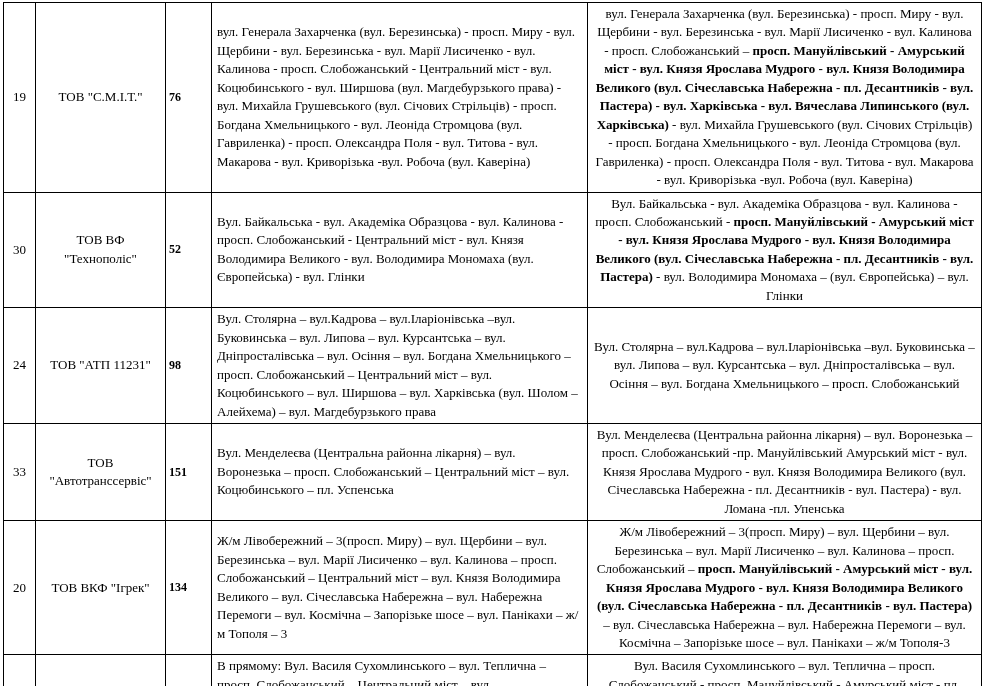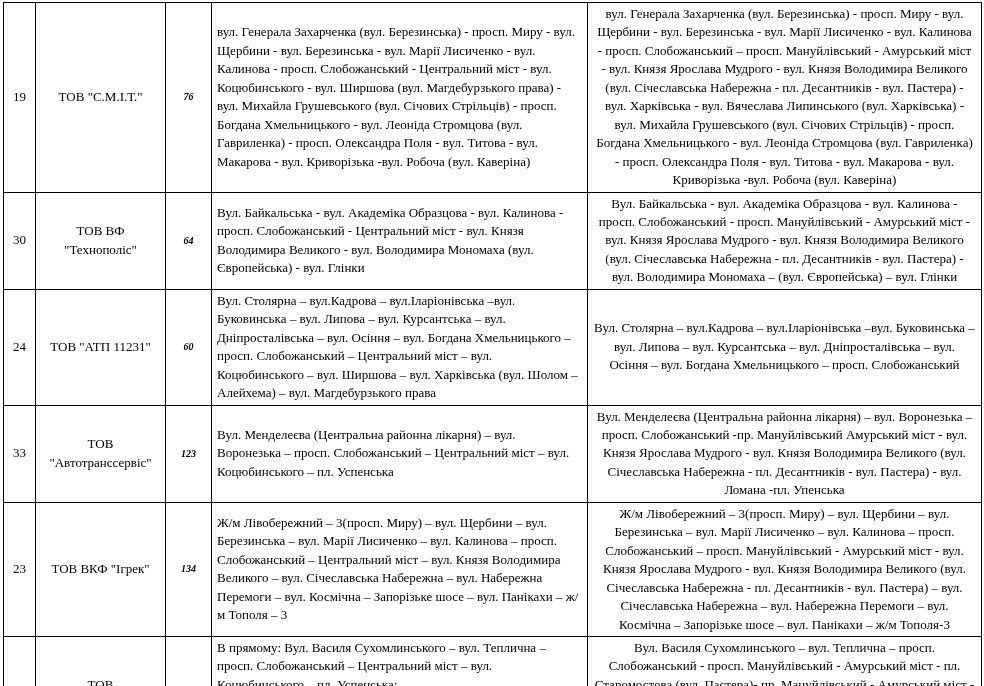--- a/index.html
+++ b/index.html
@@ -32,38 +32,36 @@
   }
   td.num-cell {
     text-align: center;
     width: 32px;
   }
   td.company-cell {
     text-align: center;
     width: 130px;
   }
   td.route-cell {
-    text-align: center;
     width: 46px;
     font-weight: bold;
-    font-size: 10px;
-    font-style: italic;
+    font-size: 12px;
   }
   td.direct-cell {
     width: 376px;
     text-align: left;
     white-space: pre-wrap;
     padding: 2px 5px 2px 5px;
   }
   td.changed-cell {
     text-align: center;
     padding: 2px 6px;
   }
   td.changed-cell .seg-bold {
-    font-weight: normal;
+    font-weight: bold;
   }
 </style>
 </head>
 <body>
 
 <div class="page">
   <table class="routes">
     <colgroup>
       <col style="width:32px">
       <col style="width:130px">
@@ -76,43 +74,43 @@
     <td class="num-cell">19</td>
     <td class="company-cell">ТОВ "С.М.І.Т."</td>
     <td class="route-cell">76</td>
     <td class="direct-cell">вул. Генерала Захарченка (вул. Березинська) - просп. Миру - вул. Щербини - вул. Березинська - вул. Марії Лисиченко - вул. Калинова - просп. Слобожанський - Центральний міст - вул. Коцюбинського - вул. Ширшова (вул. Магдебурзького права) - вул. Михайла Грушевського (вул. Січових Стрільців) - просп. Богдана Хмельницького - вул. Леоніда Стромцова (вул. Гавриленка) - просп. Олександра Поля - вул. Титова - вул. Макарова - вул. Криворізька -вул. Робоча (вул. Каверіна)</td>
     <td class="changed-cell"><span>вул. Генерала Захарченка (вул. Березинська) - просп. Миру - вул. Щербини - вул. Березинська - вул. Марії Лисиченко - вул. Калинова - просп. Слобожанський – </span><span class="seg-bold">просп. Мануйлівський - Амурський міст - вул. Князя Ярослава Мудрого - вул. Князя Володимира Великого (вул. Січеславська Набережна - пл. Десантників - вул. Пастера) - вул. Харківська -  вул. Вячеслава Липинського (вул. Харківська)</span><span> - вул. Михайла Грушевського (вул. Січових Стрільців) - просп. Богдана Хмельницького - вул. Леоніда Стромцова (вул. Гавриленка) - просп. Олександра Поля - вул. Титова - вул. Макарова - вул. Криворізька -вул. Робоча (вул. Каверіна)</span></td>
   </tr>
 
   <tr>
     <td class="num-cell">30</td>
     <td class="company-cell">ТОВ ВФ "Технополіс"</td>
-    <td class="route-cell">64</td>
+    <td class="route-cell">52</td>
     <td class="direct-cell">Вул. Байкальська - вул. Академіка Образцова - вул. Калинова - просп. Слобожанський - Центральний міст - вул. Князя Володимира Великого - вул. Володимира Мономаха (вул. Європейська) - вул. Глінки</td>
     <td class="changed-cell"><span>Вул. Байкальська - вул. Академіка Образцова - вул. Калинова - просп. Слобожанський - </span><span class="seg-bold">просп. Мануйлівський -  Амурський міст - вул. Князя Ярослава Мудрого - вул. Князя Володимира Великого (вул. Січеславська Набережна  - пл. Десантників - вул. Пастера)</span><span> - вул. Володимира Мономаха – (вул. Європейська) – вул. Глінки</span></td>
   </tr>
 
   <tr>
     <td class="num-cell">24</td>
     <td class="company-cell">ТОВ "АТП 11231"</td>
-    <td class="route-cell">60</td>
+    <td class="route-cell">98</td>
     <td class="direct-cell">Вул. Столярна – вул.Кадрова – вул.Іларіонівська –вул. Буковинська – вул. Липова – вул. Курсантська – вул. Дніпросталівська – вул. Осіння – вул. Богдана Хмельницького – просп. Слобожанський – Центральний міст – вул. Коцюбинського – вул. Ширшова – вул. Харківська (вул. Шолом – Алейхема) – вул. Магдебурзького права</td>
     <td class="changed-cell"><span>Вул. Столярна – вул.Кадрова – вул.Іларіонівська –вул. Буковинська – вул. Липова – вул. Курсантська – вул. Дніпросталівська – вул. Осіння – вул. Богдана Хмельницького – просп. Слобожанський</span></td>
   </tr>
 
   <tr>
     <td class="num-cell">33</td>
     <td class="company-cell">ТОВ "Автотранссервіс"</td>
-    <td class="route-cell">123</td>
+    <td class="route-cell">151</td>
     <td class="direct-cell">Вул. Менделеєва (Центральна районна лікарня) – вул. Воронезька – просп. Слобожанський – Центральний міст – вул. Коцюбинського – пл. Успенська</td>
     <td class="changed-cell"><span>Вул. Менделеєва (Центральна районна лікарня) – вул. Воронезька – просп. Слобожанський -пр. Мануйлівський Амурський міст - вул. Князя Ярослава Мудрого - вул. Князя Володимира Великого (вул. Січеславська Набережна  - пл. Десантників - вул. Пастера) - вул. Ломана -пл. Упенська</span></td>
   </tr>
 
   <tr>
-    <td class="num-cell">23</td>
+    <td class="num-cell">20</td>
     <td class="company-cell">ТОВ ВКФ "Ігрек"</td>
     <td class="route-cell">134</td>
     <td class="direct-cell">Ж/м Лівобережний – 3(просп. Миру) – вул. Щербини – вул. Березинська – вул. Марії Лисиченко – вул. Калинова – просп. Слобожанський – Центральний міст – вул. Князя Володимира Великого – вул. Січеславська Набережна – вул. Набережна Перемоги – вул. Космічна – Запорізьке шосе – вул. Панікахи – ж/м Тополя – 3</td>
     <td class="changed-cell"><span>Ж/м Лівобережний – 3(просп. Миру) – вул. Щербини – вул. Березинська – вул. Марії Лисиченко – вул. Калинова – просп. Слобожанський – </span><span class="seg-bold">просп. Мануйлівський - Амурський міст - вул. Князя Ярослава Мудрого - вул. Князя Володимира Великого (вул. Січеславська Набережна - пл. Десантників - вул. Пастера)</span><span> – вул. Січеславська Набережна – вул. Набережна Перемоги – вул. Космічна – Запорізьке шосе – вул. Панікахи – ж/м Тополя-3</span></td>
   </tr>
 
   <tr>
     <td class="num-cell">24</td>
     <td class="company-cell">ТОВ "Автотранссервіс"</td>
     <td class="route-cell">115</td>

